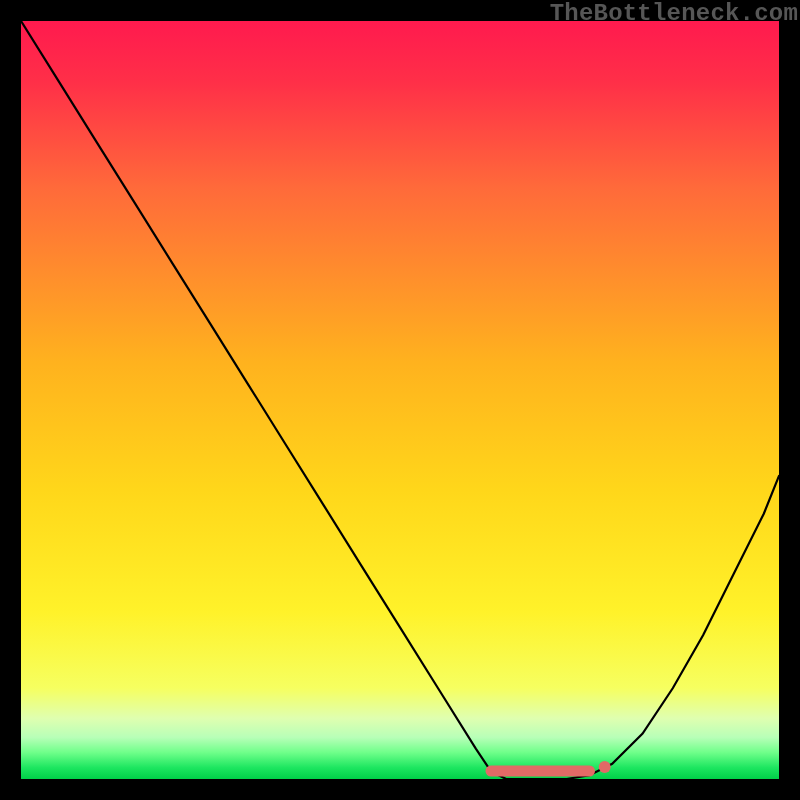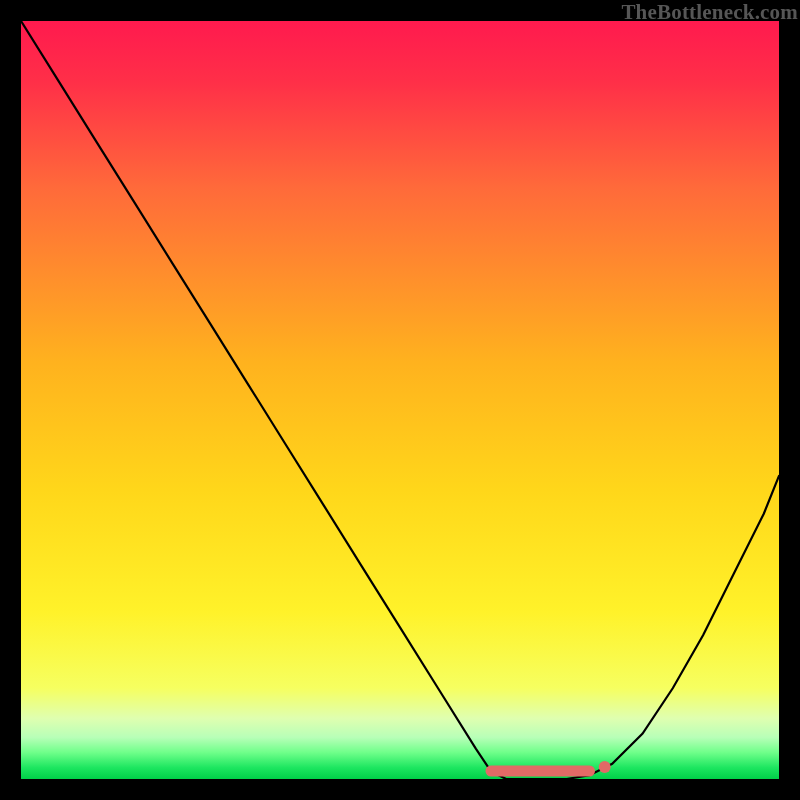--- a/index.html
+++ b/index.html
@@ -22,22 +22,22 @@
     position: absolute;
     left: 0;
     top: 0;
     width: 758px;
     height: 758px;
   }
   .watermark {
     position: absolute;
     top: 0;
     right: 2px;
-    font-family: Liberation Serif, serif;
-    font-size: 21px;
+    font-family: Liberation Mono, monospace;
+    font-size: 24px;
     font-weight: 600;
     color: #565656;
     letter-spacing: 0.2px;
   }
   svg {
     display: block;
   }
 </style>
 </head>
 <body>

